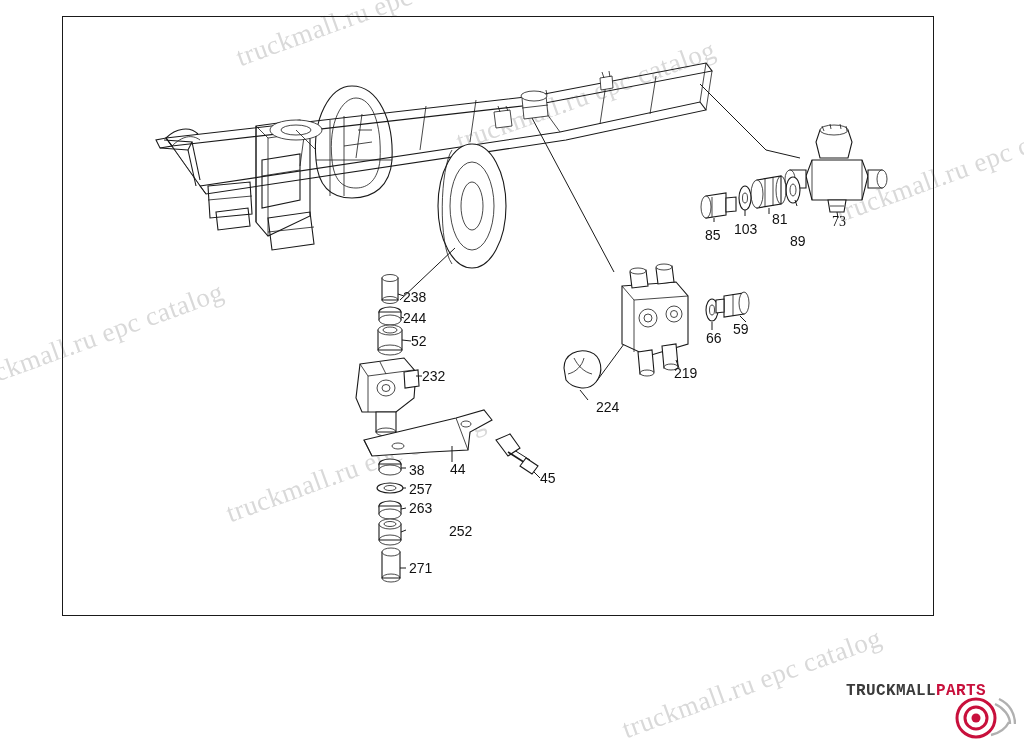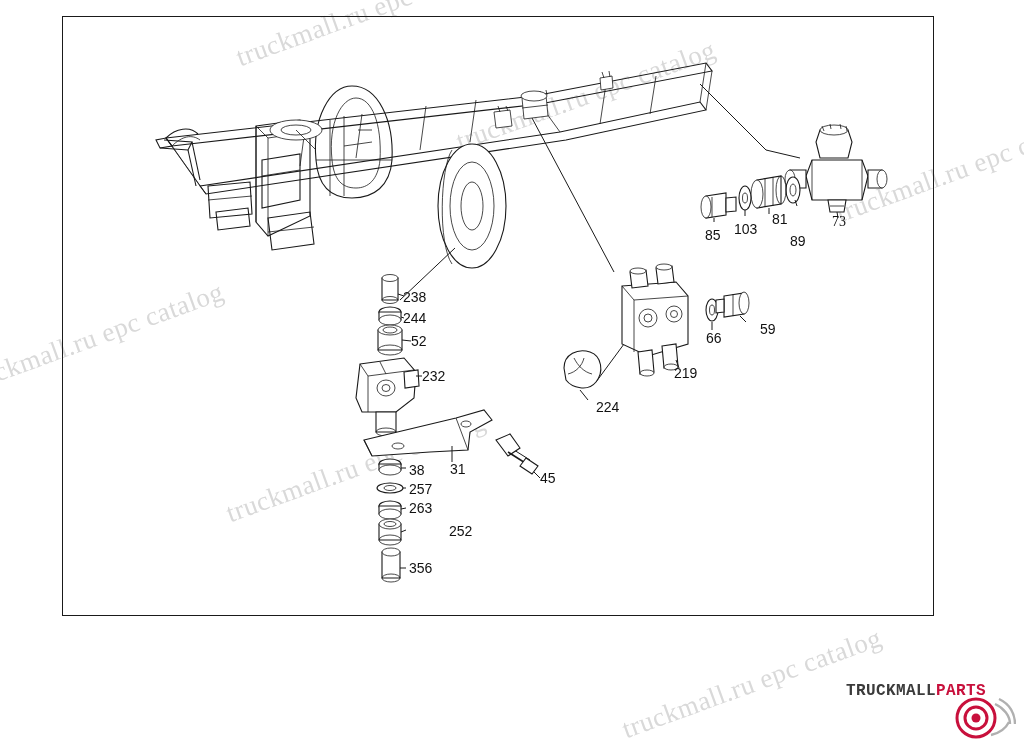--- a/index.html
+++ b/index.html
@@ -358,31 +358,31 @@
   <div class="callout" style="left:764px; top:212px;margin-left:8px;">81</div>
   <div class="callout" style="left:790px; top:205px;margin-top:29px;">89</div>
   <div class="callout" style="left:832px; top:215px;font-family:Liberation Serif, serif;">73</div>
 
   <div class="callout" style="left:403px; top:290px;">238</div>
   <div class="callout" style="left:403px; top:311px;">244</div>
   <div class="callout" style="left:411px; top:334px;">52</div>
   <div class="callout" style="left:422px; top:369px;">232</div>
 
   <div class="callout" style="left:706px; top:331px;">66</div>
-  <div class="callout" style="left:760px; top:322px;">59</div>
+  <div class="callout" style="left:733px; top:322px;">59</div>
   <div class="callout" style="left:674px; top:366px;">219</div>
   <div class="callout" style="left:596px; top:400px;">224</div>
 
   <div class="callout" style="left:409px; top:463px;">38</div>
-  <div class="callout" style="left:450px; top:462px;">31</div>
+  <div class="callout" style="left:450px; top:462px;">44</div>
   <div class="callout" style="left:540px; top:471px;">45</div>
   <div class="callout" style="left:409px; top:482px;">257</div>
   <div class="callout" style="left:409px; top:501px;">263</div>
   <div class="callout" style="left:409px; top:524px;margin-left:40px;">252</div>
-  <div class="callout" style="left:409px; top:561px;">356</div>
+  <div class="callout" style="left:409px; top:561px;">271</div>
 
   <div class="brand">
     <div class="brand-text">
       <span>TRUCKMALL</span><span class="accent">PARTS</span>
     </div>
     <svg class="brand-mark" viewBox="0 0 74 50">
       <g fill="none" stroke="#c8103c" stroke-width="3">
         <circle cx="34" cy="24" r="19"></circle>
         <circle cx="34" cy="24" r="11"></circle>
       </g>

